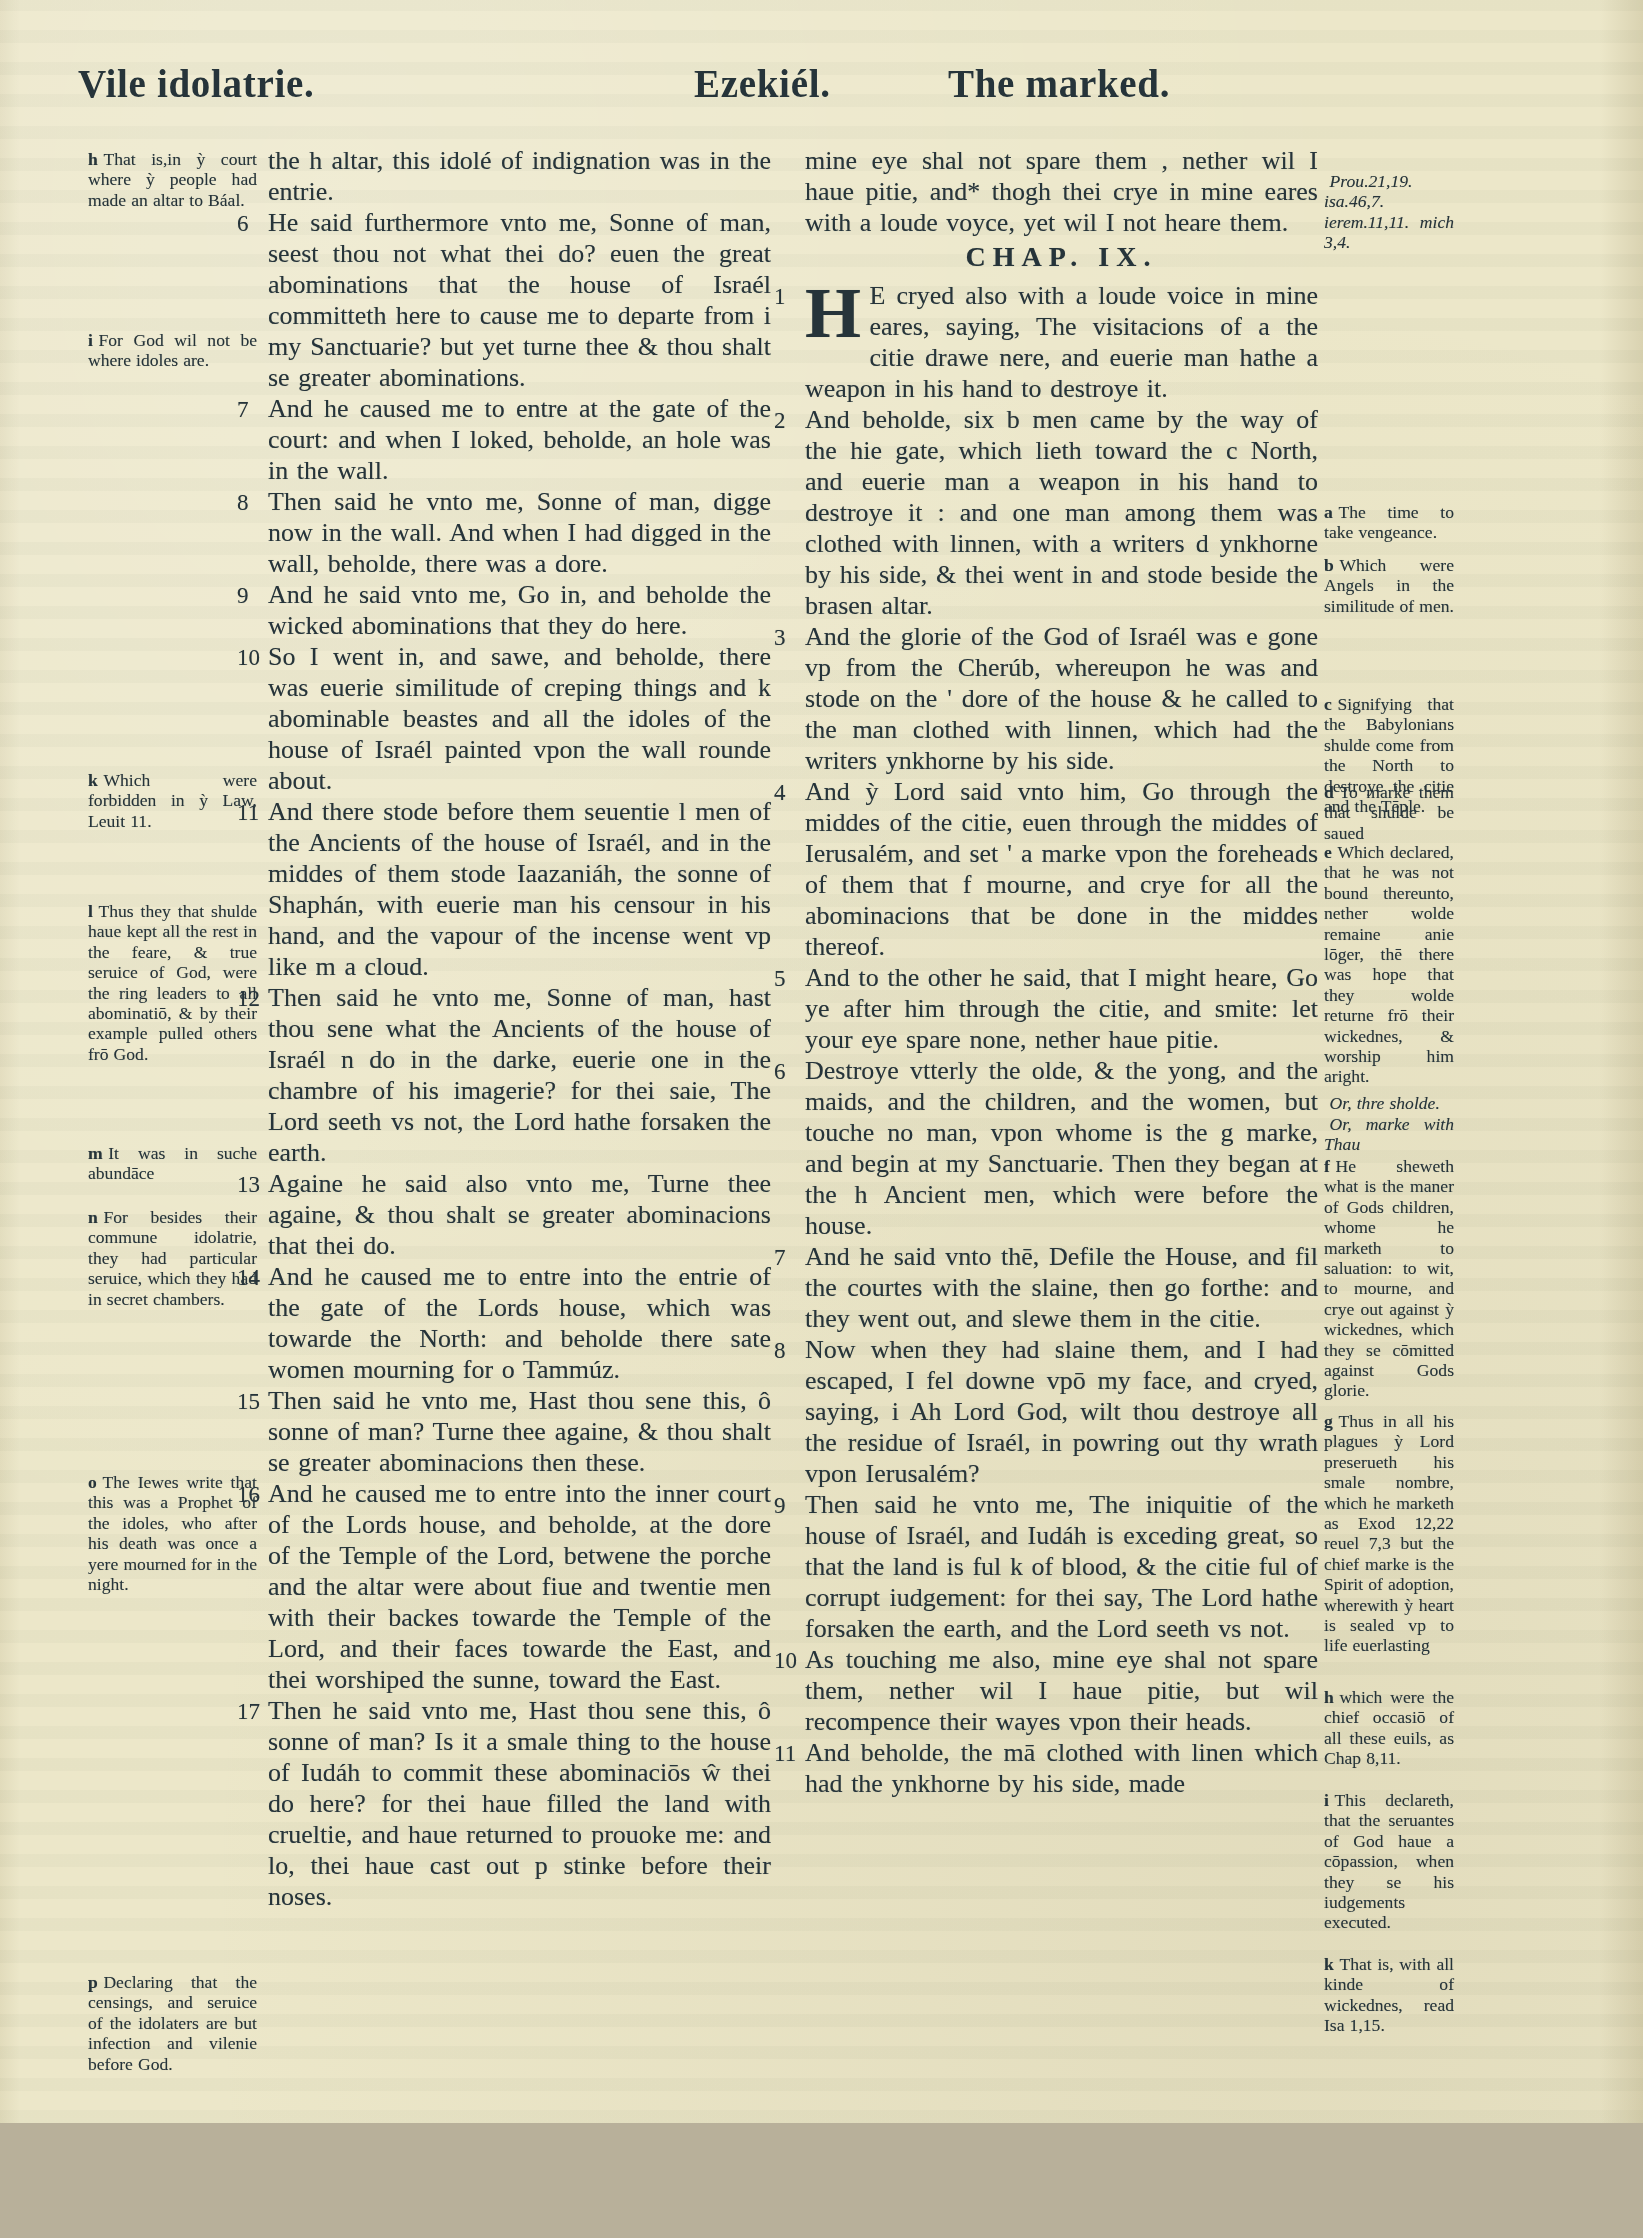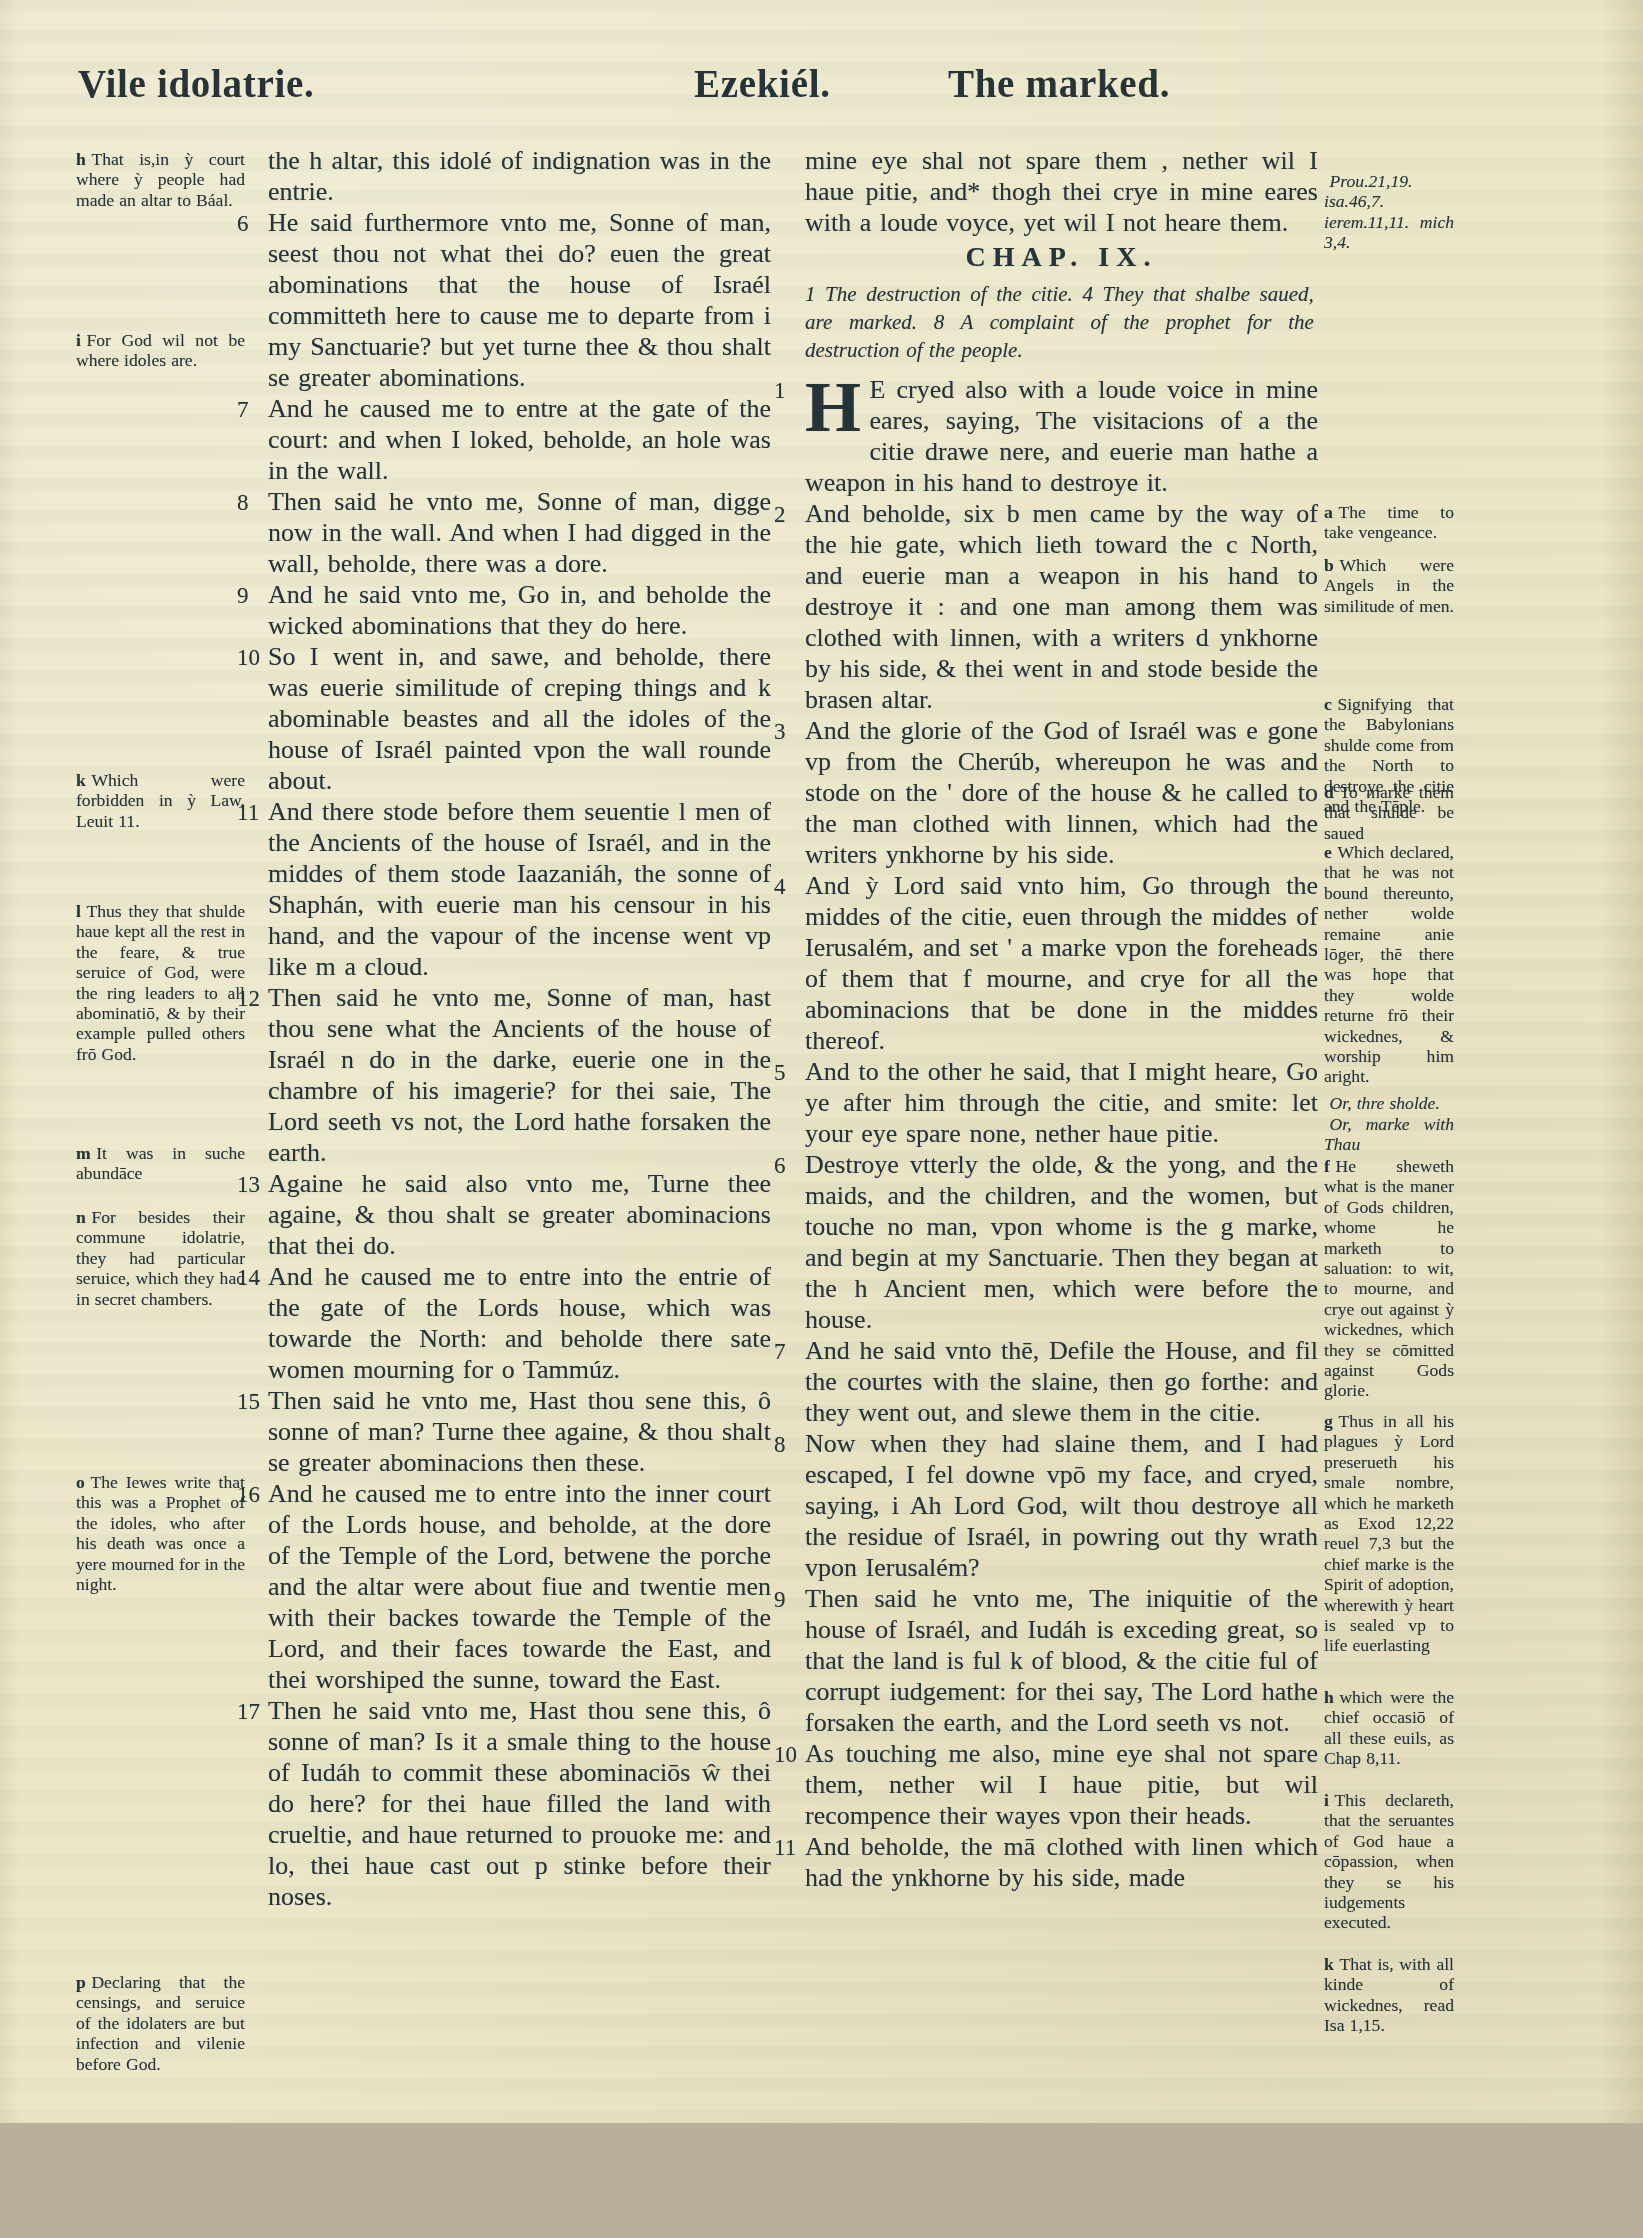--- a/index.html
+++ b/index.html
@@ -34,21 +34,21 @@
          text-shadow:0 0 0.7px rgba(38,52,58,.35);}
   .vnum{position:absolute;left:-31px;top:0.7px;width:28px;font-size:23px;text-align:left;}
   .chap-head{margin:3px 0 7px 0;text-align:center;font-size:28px;letter-spacing:7px;font-weight:bold;
              text-shadow:0 0 0.7px rgba(38,52,58,.35);}
   .argument{font-style:italic;font-size:21px;line-height:28px;text-align:justify;word-spacing:1.4px;
             margin:0 4.2px 10px 0;text-shadow:0 0 0.7px rgba(38,52,58,.3);}
   .dropcap{float:left;font-size:72px;line-height:58px;padding:4.2px 8.5px 0 0;font-weight:bold;}
   .mnote{position:absolute;font-size:17.6px;line-height:20.4px;text-align:justify;word-spacing:0.7px;
          text-shadow:0 0 0.7px rgba(38,52,58,.3);}
   .mnote .nlabel{font-weight:bold;padding-right:5.6px;}
-  .mnote-left{left:76px;width:169px;}
+  .mnote-left{left:88px;width:169px;}
   .mnote-right{left:1324px;width:130px;}
   .italic{font-style:italic;}
   .catchword{position:absolute;left:1100px;top:2116px;width:219px;text-align:right;font-size:26px;
              text-shadow:0 0 0.7px rgba(38,52,58,.35);}
 </style>
 </head>
 <body>
 
 <div class="page">
 
@@ -81,21 +81,20 @@
       <p class="verse"><span class="vnum">13</span><span>Againe he said also vnto me, Turne thee againe, &amp; thou shalt se greater abominacions that thei do.</span></p>
       <p class="verse"><span class="vnum">14</span><span>And he caused me to entre into the entrie of the gate of the Lords house, which was towarde the North: and beholde there sate women mourning for o Tammúz.</span></p>
       <p class="verse"><span class="vnum">15</span><span>Then said he vnto me, Hast thou sene this, ô sonne of man? Turne thee againe, &amp; thou shalt se greater abominacions then these.</span></p>
       <p class="verse"><span class="vnum">16</span><span>And he caused me to entre into the inner court of the Lords house, and beholde, at the dore of the Temple of the Lord, betwene the porche and the altar were about fiue and twentie men with their backes towarde the Temple of the Lord, and their faces towarde the East, and thei worshiped the sunne, toward the East.</span></p>
       <p class="verse"><span class="vnum">17</span><span>Then he said vnto me, Hast thou sene this, ô sonne of man? Is it a smale thing to the house of Iudáh to commit these abominaciōs ŵ thei do here? for thei haue filled the land with crueltie, and haue returned to prouoke me: and lo, thei haue cast out p stinke before their noses.</span></p>
     </div>
 
   <div class="col col-right">
     <p class="verse"><span>mine eye shal not spare them , nether wil I haue pitie, and* thogh thei crye in mine eares with a loude voyce, yet wil I not heare them.</span></p>
     <div class="chap-head">CHAP. IX.</div>
-    <div class="argument">1 The destruction of the citie. 4 They that shalbe saued, are marked. 8 A complaint of the prophet for the destruction of the people.</div>
     <p class="verse">
       <span class="vnum">1</span><span class="dropcap">H</span><span>E cryed also with a loude voice in mine eares, saying, The visitacions of a the citie drawe nere, and euerie man hathe a weapon in his hand to destroye it.</span>
     </p>
     <div>
 
     <p class="verse"><span class="vnum">2</span><span>And beholde, six b men came by the way of the hie gate, which lieth toward the c North, and euerie man a weapon in his hand to destroye it : and one man among them was clothed with linnen, with a writers d ynkhorne by his side, &amp; thei went in and stode beside the brasen altar.</span></p>
         <p class="verse"><span class="vnum">3</span><span>And the glorie of the God of Israél was e gone vp from the Cherúb, whereupon he was and stode on the ' dore of the house &amp; he called to the man clothed with linnen, which had the writers ynkhorne by his side.</span></p>
         <p class="verse"><span class="vnum">4</span><span>And ỳ Lord said vnto him, Go through the middes of the citie, euen through the middes of Ierusalém, and set ' a marke vpon the foreheads of them that f mourne, and crye for all the abominacions that be done in the middes thereof.</span></p>
         <p class="verse"><span class="vnum">5</span><span>And to the other he said, that I might heare, Go ye after him through the citie, and smite: let your eye spare none, nether haue pitie.</span></p>
         <p class="verse"><span class="vnum">6</span><span>Destroye vtterly the olde, &amp; the yong, and the maids, and the children, and the women, but touche no man, vpon whome is the g marke, and begin at my Sanctuarie. Then they began at the h Ancient men, which were before the house.</span></p>

